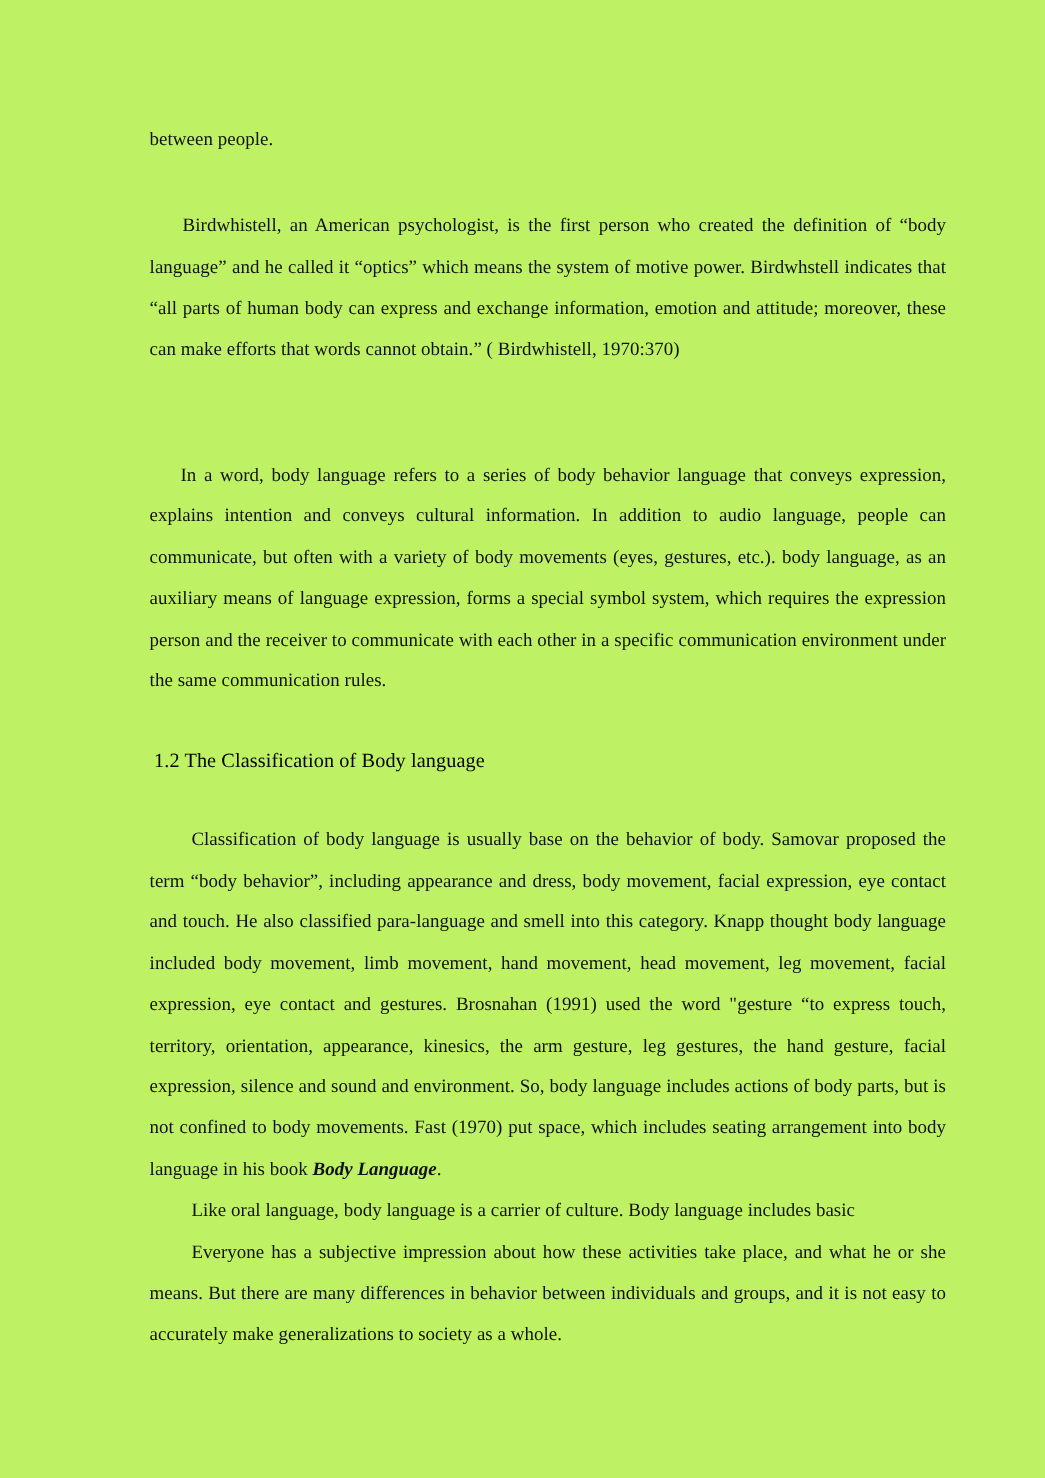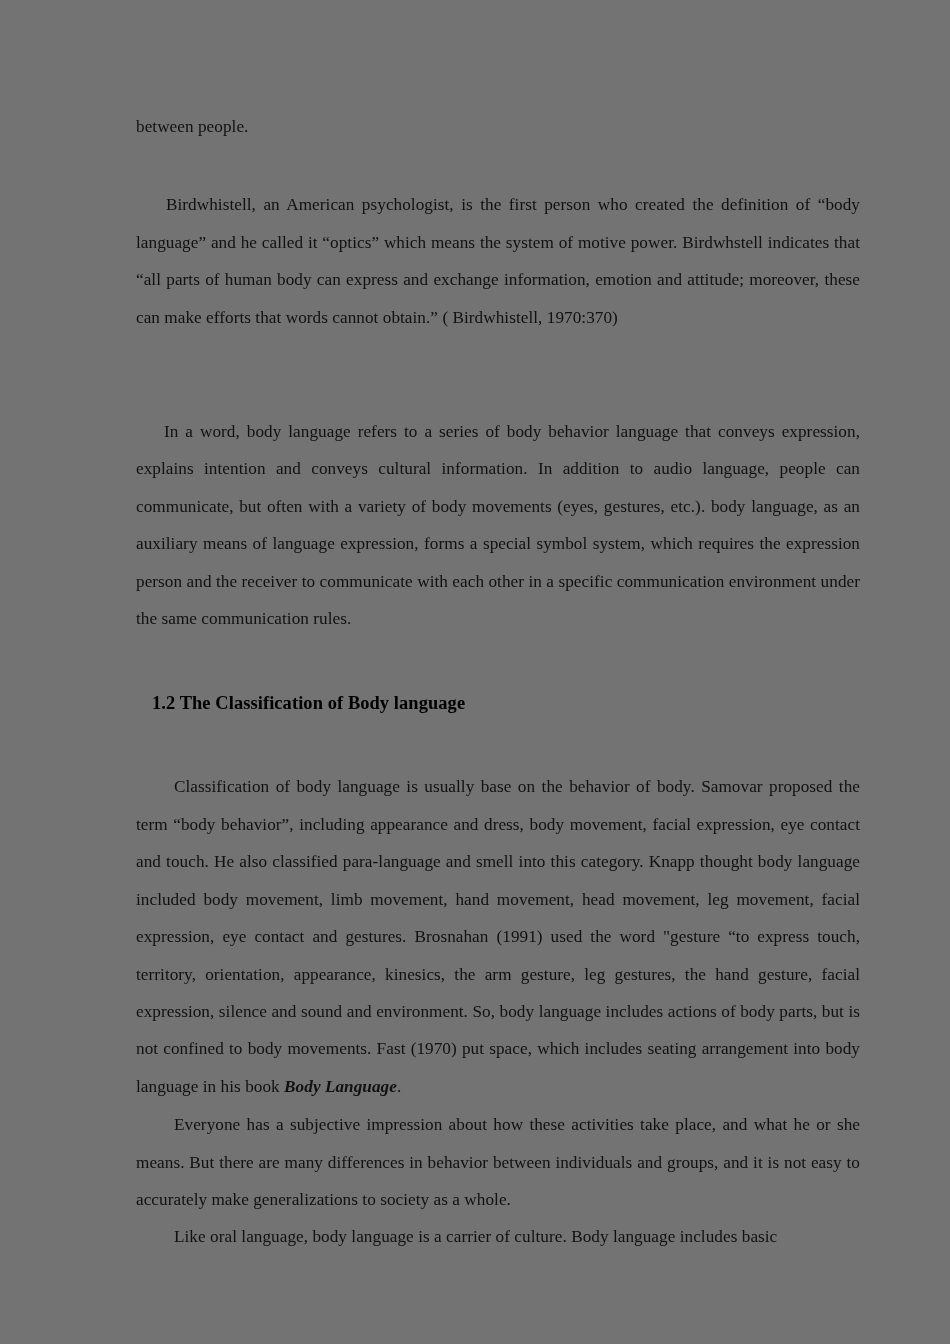--- a/index.html
+++ b/index.html
@@ -11,21 +11,21 @@
   body {
     font-family: "Liberation Serif", "DejaVu Serif", serif;
     color: #000000;
     -webkit-font-smoothing: antialiased;
   }
   .page {
     position: relative;
     width: 950px;
     height: 1344px;
     margin: 0 auto;
-    background: #737373;
+    background: #bef264;
     overflow: hidden;
     box-sizing: border-box;
   }
   .text-column {
     position: absolute;
     left: 136px;
     top: 0;
     width: 724px;
   }
   p.para {
@@ -42,24 +42,24 @@
   }
   
   .p-between   { padding-top: 108px; }
   .p-birdwhist { padding-top: 41px; text-indent: 30px; }
   .p-inaword   { padding-top: 77px; text-indent: 28px; }
   .p-classify  { padding-top: 34px; text-indent: 38px; }
   .p-everyone  { padding-top: 1px;  text-indent: 38px; line-height: 37.4px; }
   .p-likeoral  { padding-top: 0px;  text-indent: 38px; line-height: 37.4px; }
 
   h2.heading {
-    margin: 16px;
+    margin: 4px;
     padding-top: 35px;
     font-size: 18.4px;
-    font-weight: bold;
+    font-weight: normal;
     line-height: 30px;
     text-align: left;
     color: #000000;
     letter-spacing: 0.1px;
   }
   .ital {
     font-style: italic;
     font-weight: bold;
   }
 </style>
@@ -72,18 +72,18 @@
     <p class="para p-between">between people.</p>
 
     <p class="para p-birdwhist">Birdwhistell, an American psychologist, is the first person who created the definition of “body language” and he called it “optics” which means the system of motive power. Birdwhstell indicates that “all parts of human body can express and exchange information, emotion and attitude; moreover, these can make efforts that words cannot obtain.” ( Birdwhistell, 1970:370)</p>
 
     <p class="para p-inaword">In a word, body language refers to a series of body behavior language that conveys expression, explains intention and conveys cultural information. In addition to audio language, people can communicate, but often with a variety of body movements (eyes, gestures, etc.). body language, as an auxiliary means of language expression, forms a special symbol system, which requires the expression person and the receiver to communicate with each other in a specific communication environment under the same communication rules.</p>
 
     <h2 class="heading">1.2 The Classification of Body language</h2>
 
     <p class="para p-classify"><span>Classification of body language is usually base on the behavior of body. Samovar proposed the term “body behavior”, including appearance and dress, body movement, facial expression, eye contact and touch. He also classified para-language and smell into this category. Knapp thought body language included body movement, limb movement, hand movement, head movement, leg movement, facial expression, eye contact and gestures. Brosnahan (1991) used the word "gesture “to express touch, territory, orientation, appearance, kinesics, the arm gesture, leg gestures, the hand gesture, facial expression, silence and sound and environment. So, body language includes actions of body parts, but is not confined to body movements. Fast (1970) put space, which includes seating arrangement into body language in his book </span><span class="ital">Body Language</span><span>.</span></p>
 
+    <p class="para p-likeoral last-left">Like oral language, body language is a carrier of culture. Body language includes basic</p>
+
     <p class="para p-everyone last-left">Everyone has a subjective impression about how these activities take place, and what he or she means. But there are many differences in behavior between individuals and groups, and it is not easy to accurately make generalizations to society as a whole.</p>
-
-    <p class="para p-likeoral last-left">Like oral language, body language is a carrier of culture. Body language includes basic</p>
 
   </div>
 </div>
 
 </body></html>

